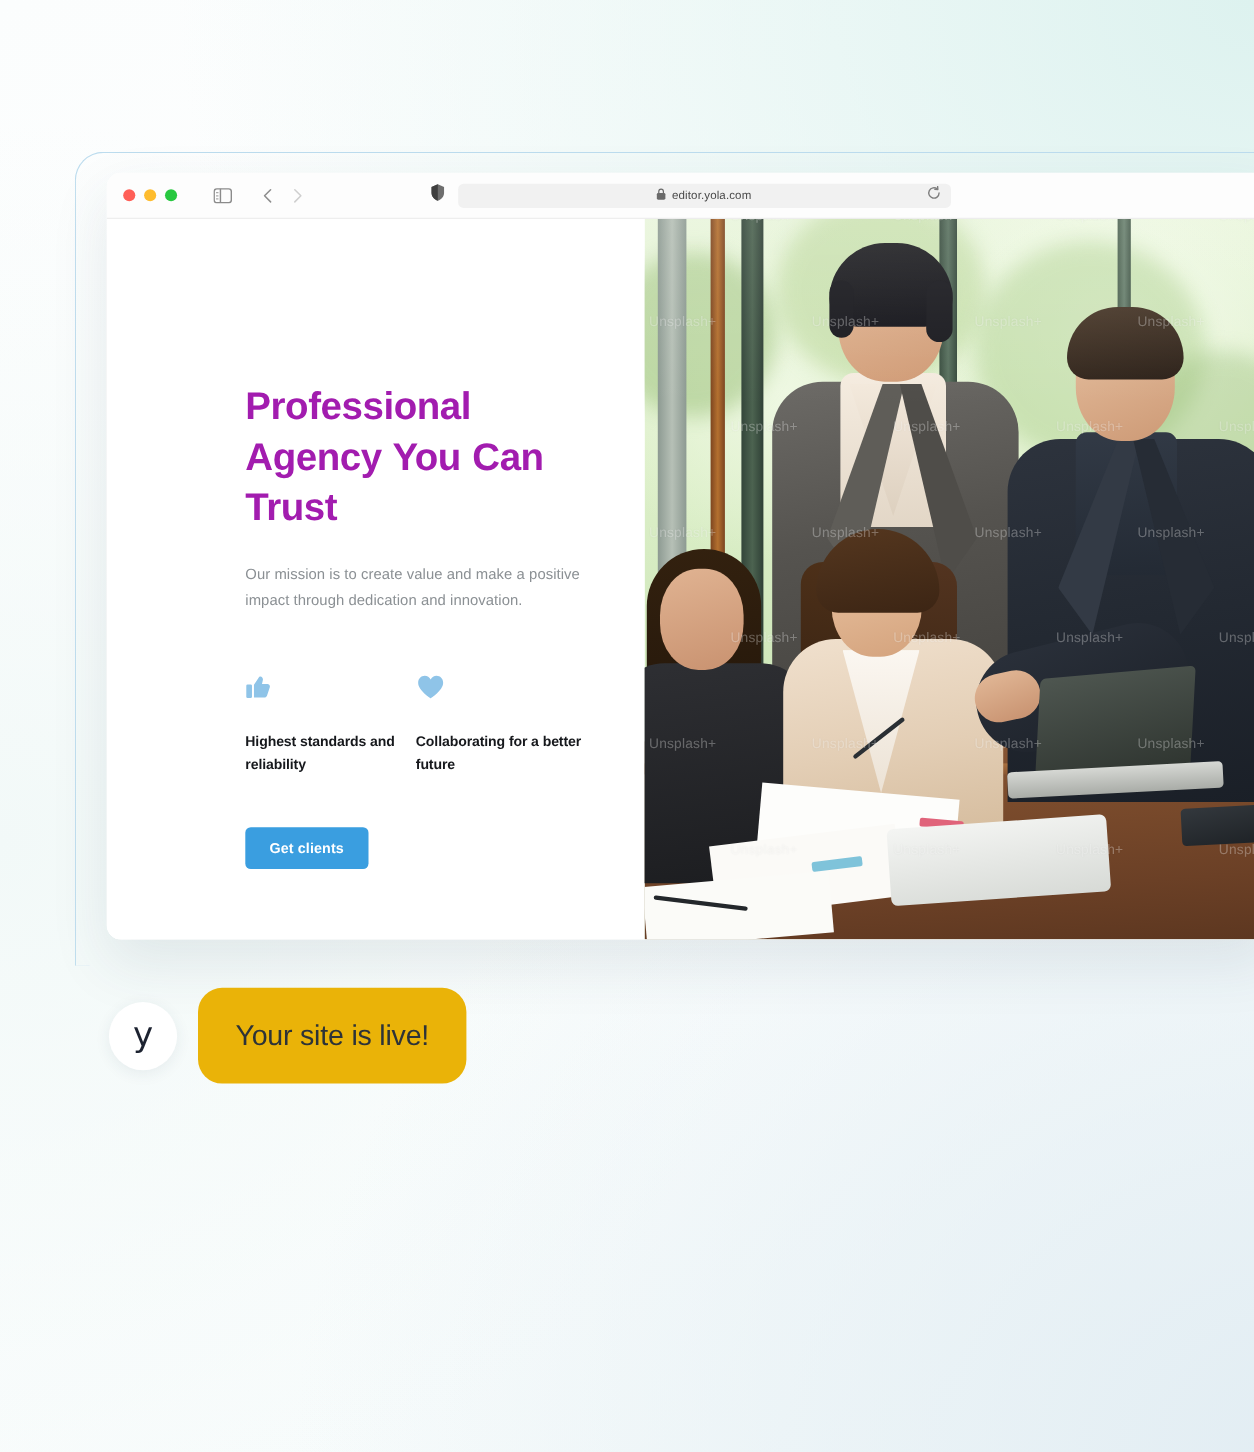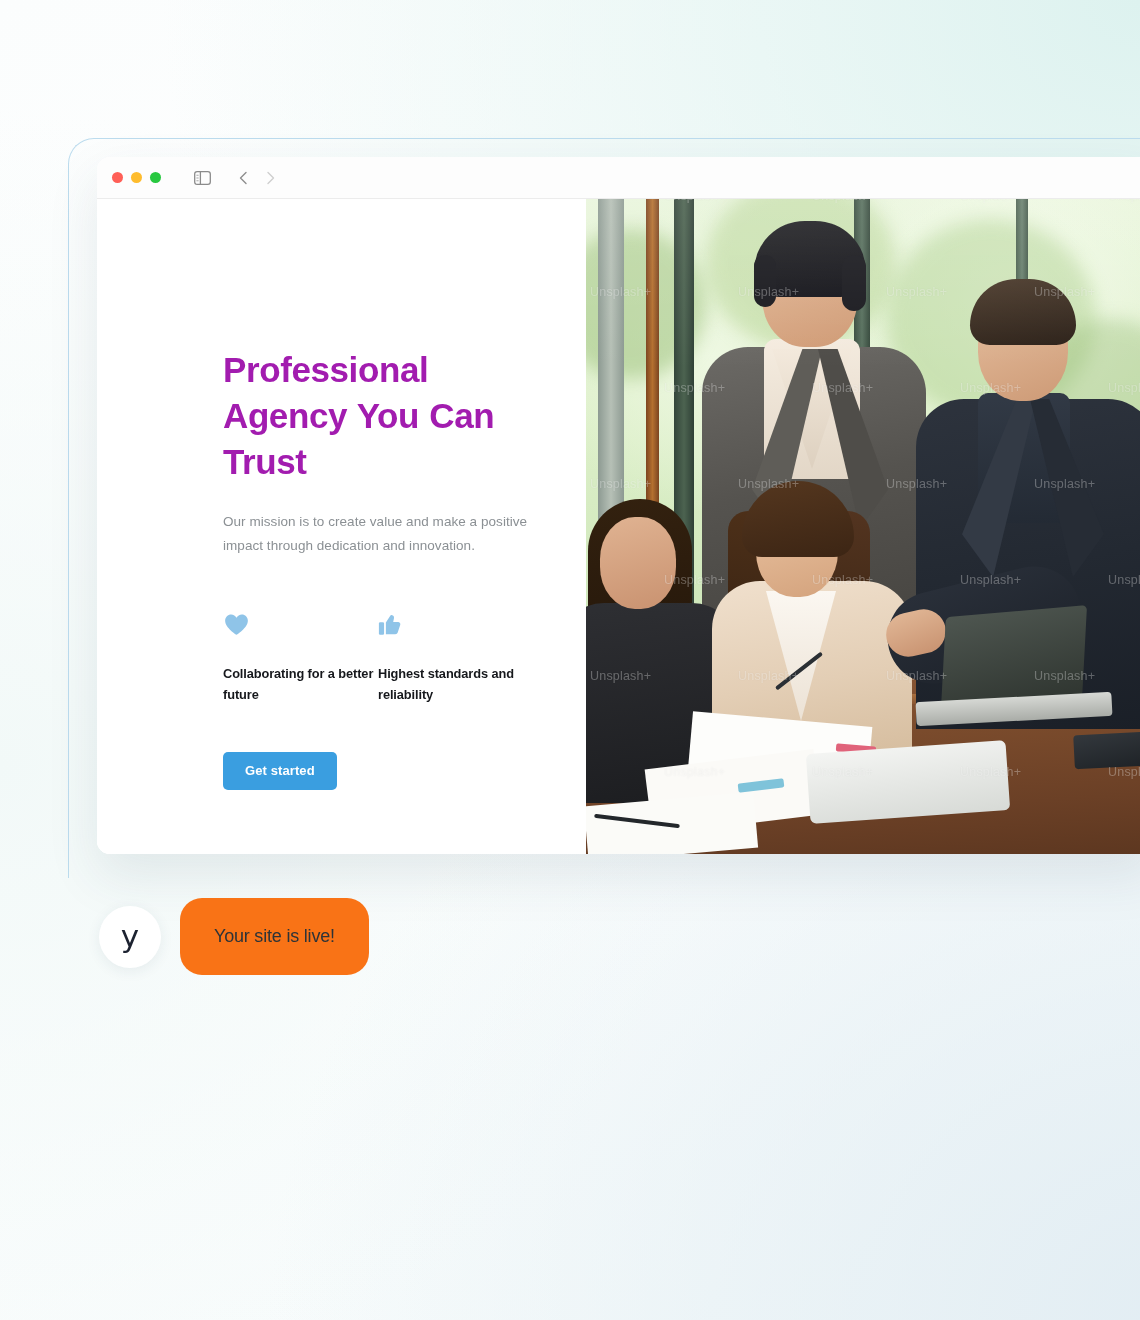--- a/index.html
+++ b/index.html
@@ -172,22 +172,22 @@
   #chat-section { position:absolute; left:0; top:898px; width:1140px; }
   #chat-row-1 { display:flex; align-items:center; }
   #yola-avatar {
     width:62px; height:62px; border-radius:50%; background:#fff;
     margin-left:99px; flex:0 0 62px;
     display:flex; align-items:center; justify-content:center;
     box-shadow:0 3px 14px rgba(40,70,90,0.08);
   }
   #yola-logo-mark { font-size:31px; font-weight:400; color:#1c2230; line-height:1; font-family:"DejaVu Sans", sans-serif; }
   #bubble-system {
-    margin-left:19px; background:#f97316; border-radius:22px;
-    padding:28px 34px; font-size:18px; color:#2d3338; letter-spacing:-0.2px;
+    margin-left:19px; background:#eab308; border-radius:22px;
+    padding:28px 34px; font-size:26px; color:#2d3338; letter-spacing:-0.2px;
   }
   #bubble-testimonial {
     margin:33px 0 0 180px; width:780px; background:#eceef0; border-radius:24px;
     padding:36px 33px; font-size:30px; line-height:1.42; color:#272d33; letter-spacing:-0.3px;
   }
   #chat-row-2 { display:flex; align-items:flex-end; }
   #client-avatar {
     width:70px; height:70px; border-radius:50%; margin-left:14px; margin-bottom:8px;
     flex:0 0 70px; overflow:hidden; position:relative;
     background:linear-gradient(170deg,#dce9e6,#c9ddd8);
@@ -238,54 +238,80 @@
           <polyline points="10,2.5 4.5,8 10,13.5" fill="none" stroke="#8e8e8e" stroke-width="1.4" stroke-linecap="round" stroke-linejoin="round"></polyline>
         </svg>
       </span>
       <span class="nav-chevron">
         <svg width="16" height="16" viewBox="0 0 16 16">
           <polyline points="6,2.5 11.5,8 6,13.5" fill="none" stroke="#cfcfcf" stroke-width="1.4" stroke-linecap="round" stroke-linejoin="round"></polyline>
         </svg>
       </span>
     </div>
 
+    <div id="address-bar-wrap">
+      <span id="shield-icon">
+        <svg width="13" height="16" viewBox="0 0 13 16">
+          <path d="M6.5 0.6 L12.2 3 V8.2 C12.2 11.8 9.6 14.4 6.5 15.4 C3.4 14.4 0.8 11.8 0.8 8.2 V3 Z" fill="#6e6e6e"></path>
+          <path d="M6.5 0.6 L0.8 3 V8.2 C0.8 11.8 3.4 14.4 6.5 15.4 Z" fill="#3f3f3f"></path>
+        </svg>
+      </span>
+
+      <div id="address-bar">
+        <div id="address-bar-inner">
+          <span>
+            <svg width="9" height="11" viewBox="0 0 9 11">
+              <rect x="0.6" y="4.4" width="7.8" height="6.1" rx="1.3" fill="#6a6a6a"></rect>
+              <path d="M2.4 4.4 V3.0 a2.1 2.1 0 0 1 4.2 0 V4.4" fill="none" stroke="#6a6a6a" stroke-width="1.1"></path>
+            </svg>
+          </span>
+          <span id="address-url">editor.yola.com</span>
+        </div>
+        <span id="reload-icon">
+          <svg width="13" height="13" viewBox="0 0 13 13">
+            <path d="M11.2 6.5 A4.7 4.7 0 1 1 9.6 2.9" fill="none" stroke="#7d7d7d" stroke-width="1.25" stroke-linecap="round"></path>
+            <polyline points="9.9,0.6 10.1,3.3 7.4,3.2" fill="none" stroke="#7d7d7d" stroke-width="1.25" stroke-linecap="round" stroke-linejoin="round"></polyline>
+          </svg>
+        </span>
+      </div>
+    </div>
   </div>
 
   <div id="site-canvas">
 
     <div id="site-left">
       <div id="hero-copy">
 
         <h1 id="hero-heading">Professional Agency You Can Trust</h1>
 
         <p id="hero-subtext">Our mission is to create value and make a positive impact through dedication and innovation.</p>
 
         <div id="feature-grid">
-
-          <div class="feature-col">
-            <div class="feature-icon">
-              <svg width="27" height="27" viewBox="0 0 24 24" fill="#8fc4e8">
-                <path d="M12 21.2 C12 21.2 1.9 14.9 1.9 8.6 C1.9 5.3 4.4 3 7.2 3 C9.3 3 11.1 4.2 12 6 C12.9 4.2 14.7 3 16.8 3 C19.6 3 22.1 5.3 22.1 8.6 C22.1 14.9 12 21.2 12 21.2 Z"></path>
-              </svg>
-            </div>
-            <div class="feature-label">Collaborating for a better future</div>
-          </div>
 
           <div class="feature-col">
             <div class="feature-icon">
               <svg width="27" height="27" viewBox="0 0 24 24" fill="#8fc4e8">
                 <rect x="0.8" y="10" width="4.6" height="11" rx="1.1"></rect>
                 <path d="M7 20.6 h8.3 c1.1 0 2-0.7 2.3-1.7 l2.2-6.6 c0.4-1.3-0.6-2.6-1.9-2.6 h-4.4 l0.7-3.3 c0.3-1.4-0.6-2.7-2-2.9 -0.6-0.1-1.1 0.2-1.3 0.8 L7 10.3 Z"></path>
               </svg>
             </div>
             <div class="feature-label">Highest standards and reliability</div>
           </div>
+
+          <div class="feature-col">
+            <div class="feature-icon">
+              <svg width="27" height="27" viewBox="0 0 24 24" fill="#8fc4e8">
+                <path d="M12 21.2 C12 21.2 1.9 14.9 1.9 8.6 C1.9 5.3 4.4 3 7.2 3 C9.3 3 11.1 4.2 12 6 C12.9 4.2 14.7 3 16.8 3 C19.6 3 22.1 5.3 22.1 8.6 C22.1 14.9 12 21.2 12 21.2 Z"></path>
+              </svg>
+            </div>
+            <div class="feature-label">Collaborating for a better future</div>
+          </div>
         </div>
 
-        <button id="get-started-button">Get started</button>
+        <button id="get-started-button">Get clients</button>
       </div>
     </div>
 
     <div id="site-right">
       <div id="hero-photo">
 
         <div class="hp" id="hp-sky"></div>
 
         <div class="hp foliage" style="left:-30px;top:30px;width:150px;height:150px;background:#9dc27c;opacity:.55;"></div>
         <div class="hp foliage" style="left:120px;top:-20px;width:190px;height:170px;background:#b2d18e;opacity:.5;"></div>

